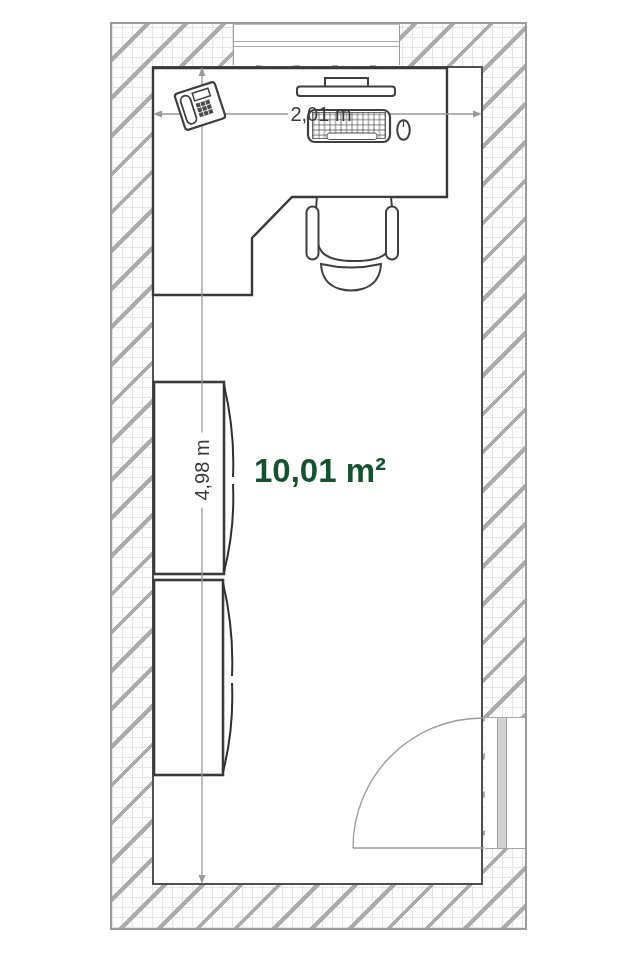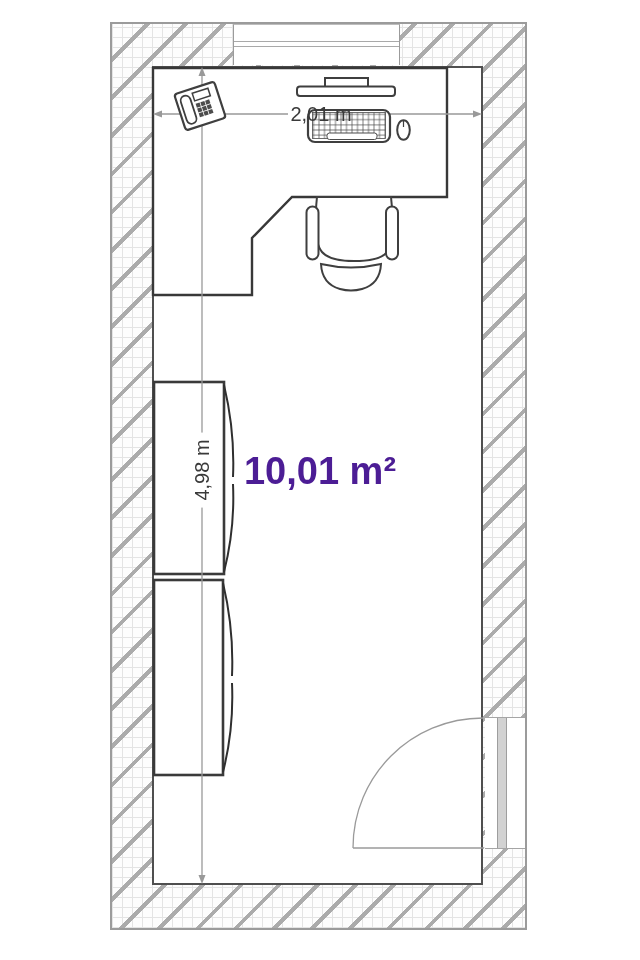--- a/index.html
+++ b/index.html
@@ -29,21 +29,21 @@
     box-sizing:border-box;background:#d2d2d2;border-left:1px solid #9e9e9e;
     border-right:1px solid #9e9e9e;}
   svg.overlay{position:absolute;left:0;top:0;width:640px;height:960px;}
   
   .dim-label-h{position:absolute;left:321px;top:114px;transform:translate(-50%,-50%);
     font-size:20px;color:#3a3a3a;white-space:nowrap;z-index:6;}
   .dim-label-v{position:absolute;left:202px;top:470px;
     transform:translate(-50%,-50%) rotate(-90deg);font-size:20px;color:#3a3a3a;
     background:#fff;padding:2px 7px;white-space:nowrap;z-index:6;}
   .area-label{position:absolute;left:320px;top:471px;transform:translate(-50%,-50%);
-    font-size:38px;font-weight:bold;color:#4c1d95;white-space:nowrap;z-index:6;}
+    font-size:33px;font-weight:bold;color:#14532d;white-space:nowrap;z-index:6;}
 </style>
 </head>
 <body>
 
 <div class="stage">
 
   <div class="plan-frame"></div>
 
   <div class="room-interior"></div>
 

